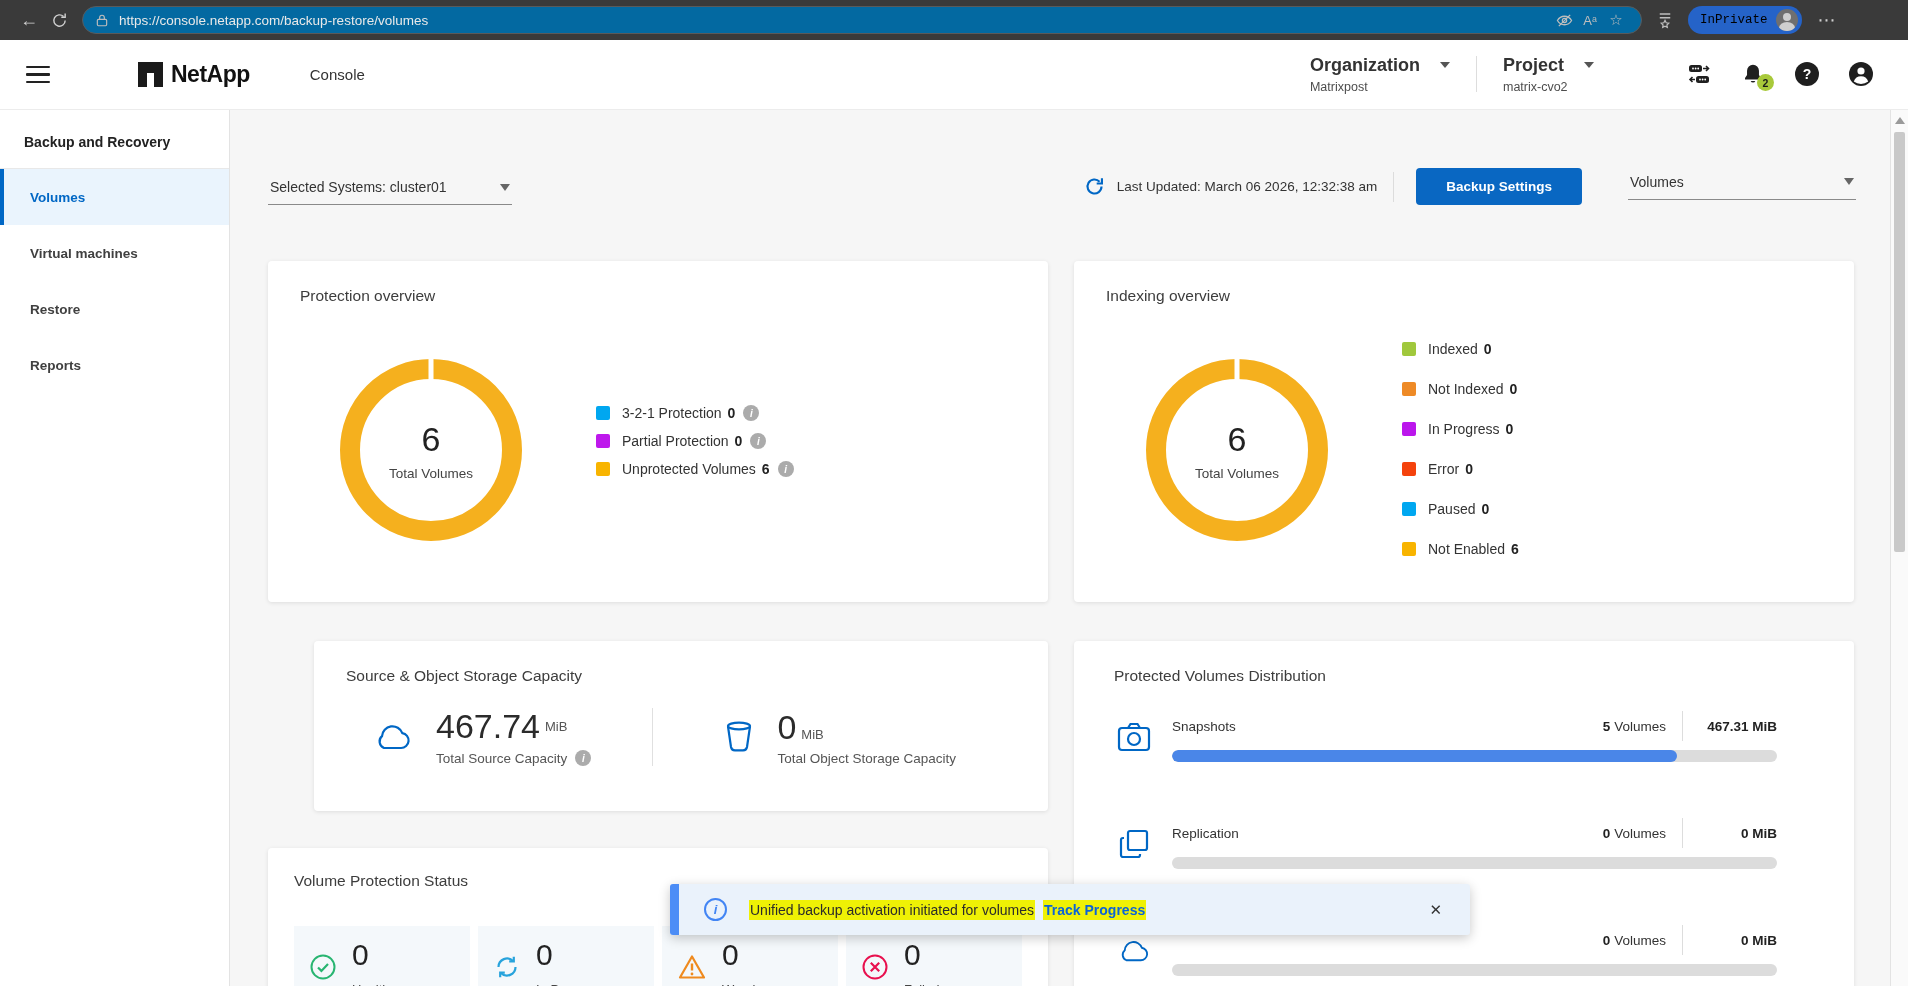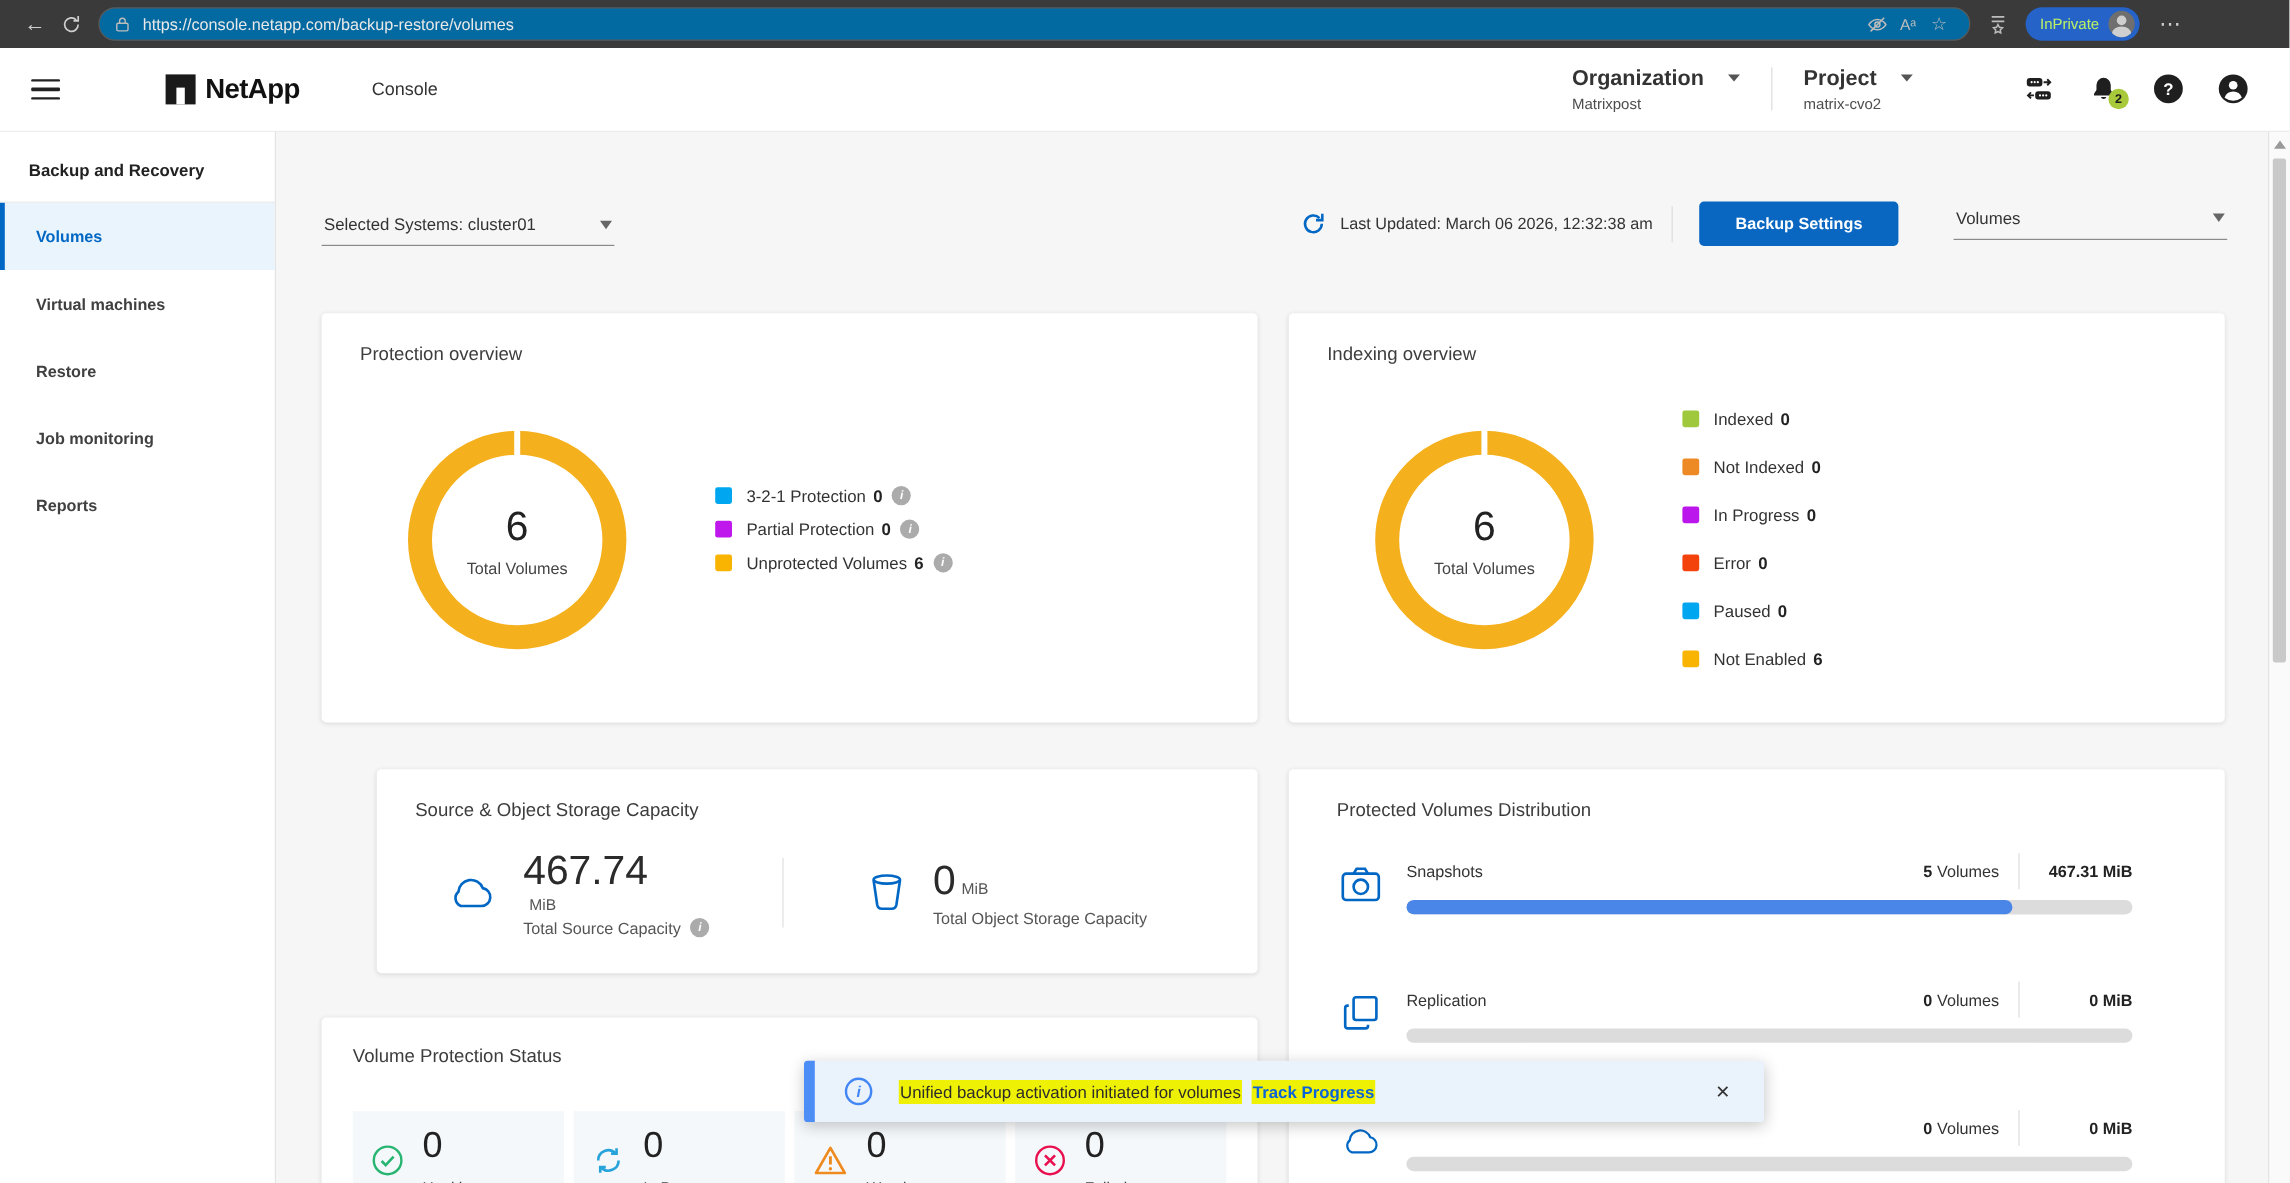--- a/index.html
+++ b/index.html
@@ -10,21 +10,21 @@
   .chrome { height:40px; background:#3a3a3a; display:flex; align-items:center; padding:0 14px; }
   .chrome .navbtn { color:#cfcfcf; font-size:18px; width:30px; height:30px; display:flex;
                     align-items:center; justify-content:center; cursor:pointer; }
   .urlbar { flex:1; max-width:1560px; height:28px; background:#0369a1; border:1px solid #5a5a5a;
             border-radius:15px; margin:0 10px 0 8px; display:flex; align-items:center; padding:0 12px; }
   .urlbar .url { color:#e9e9e9; font-size:13.5px; margin-left:10px; flex:1; }
   .chrome-ico { width:26px; height:22px; display:flex; align-items:center; justify-content:center;
                 color:#bdbdbd; font-size:15px; }
   .inprivate { background:#2563C8; border-radius:15px; height:28px; display:flex; align-items:center;
                padding:0 4px 0 12px; margin:0 10px; }
-  .inprivate span { color:#bef264; font-size:12.5px; margin-right:8px; }
+  .inprivate span { color:#000000; font-size:12.5px; margin-right:8px;font-family:Liberation Mono, monospace; }
   .avatar-sm { width:22px; height:22px; border-radius:50%; background:#6f6f6f; position:relative; overflow:hidden; }
   .avatar-sm:before { content:""; position:absolute; left:7px; top:4px; width:8px; height:8px; border-radius:50%; background:#cfcfcf; }
   .avatar-sm:after  { content:""; position:absolute; left:3px; top:13px; width:16px; height:12px; border-radius:50%; background:#cfcfcf; }
 
   
   .appbar { height:70px; background:#fff; display:flex; align-items:center; padding:0 34px 0 26px;
             border-bottom:1px solid #ececec;gap:32px; }
   .hamburger { width:24px; cursor:pointer; margin-right:56px; }
   .hamburger div { height:2.5px; background:#222; margin:5px 0; border-radius:1px; }
   .brand { display:flex; align-items:center; }
@@ -271,23 +271,20 @@
     <div class="nav-item active">
       <span>Volumes</span>
     </div>
     <div class="nav-item">
       <span>Virtual machines</span>
     </div>
     <div class="nav-item">
       <span>Restore</span>
     </div>
     <div class="nav-item">
-      <span>Job monitoring</span>
-    </div>
-    <div class="nav-item">
       <span>Reports</span>
     </div>
   </div>
 
   <div class="main">
 
     <div class="toolbar">
       <div class="uselect sel-systems">
         <span class="txt">Selected Systems: cluster01</span>
         <span class="tri"></span>
@@ -347,21 +344,21 @@
         </div>
 
         <div class="card card-pad h170">
           <div class="card-title">Source &amp; Object Storage Capacity</div>
           <div class="cap-row">
             <div class="cap-group" style="margin-left:28px;">
               <svg width="38" height="30" viewBox="0 0 38 30">
                 <path d="M10 26h17a7.5 7.5 0 0 0 1.3-14.9A10.5 10.5 0 0 0 8 14.2 7 7 0 0 0 10 26z" fill="none" stroke="#0067C5" stroke-width="2.2"></path>
               </svg>
               <div style="margin-left:24px;">
-                <div style="display:flex;align-items:flex-start;flex-direction:column;">
+                <div style="display:flex;align-items:center;">
                   <span class="cap-num">467.74</span>
                   <span class="cap-unit">MiB</span>
                 </div>
                 <div class="cap-lbl">
                   <span>Total Source Capacity</span>
                   <span class="info-i">i</span>
                 </div>
               </div>
             </div>
             <div class="cap-div"></div>

